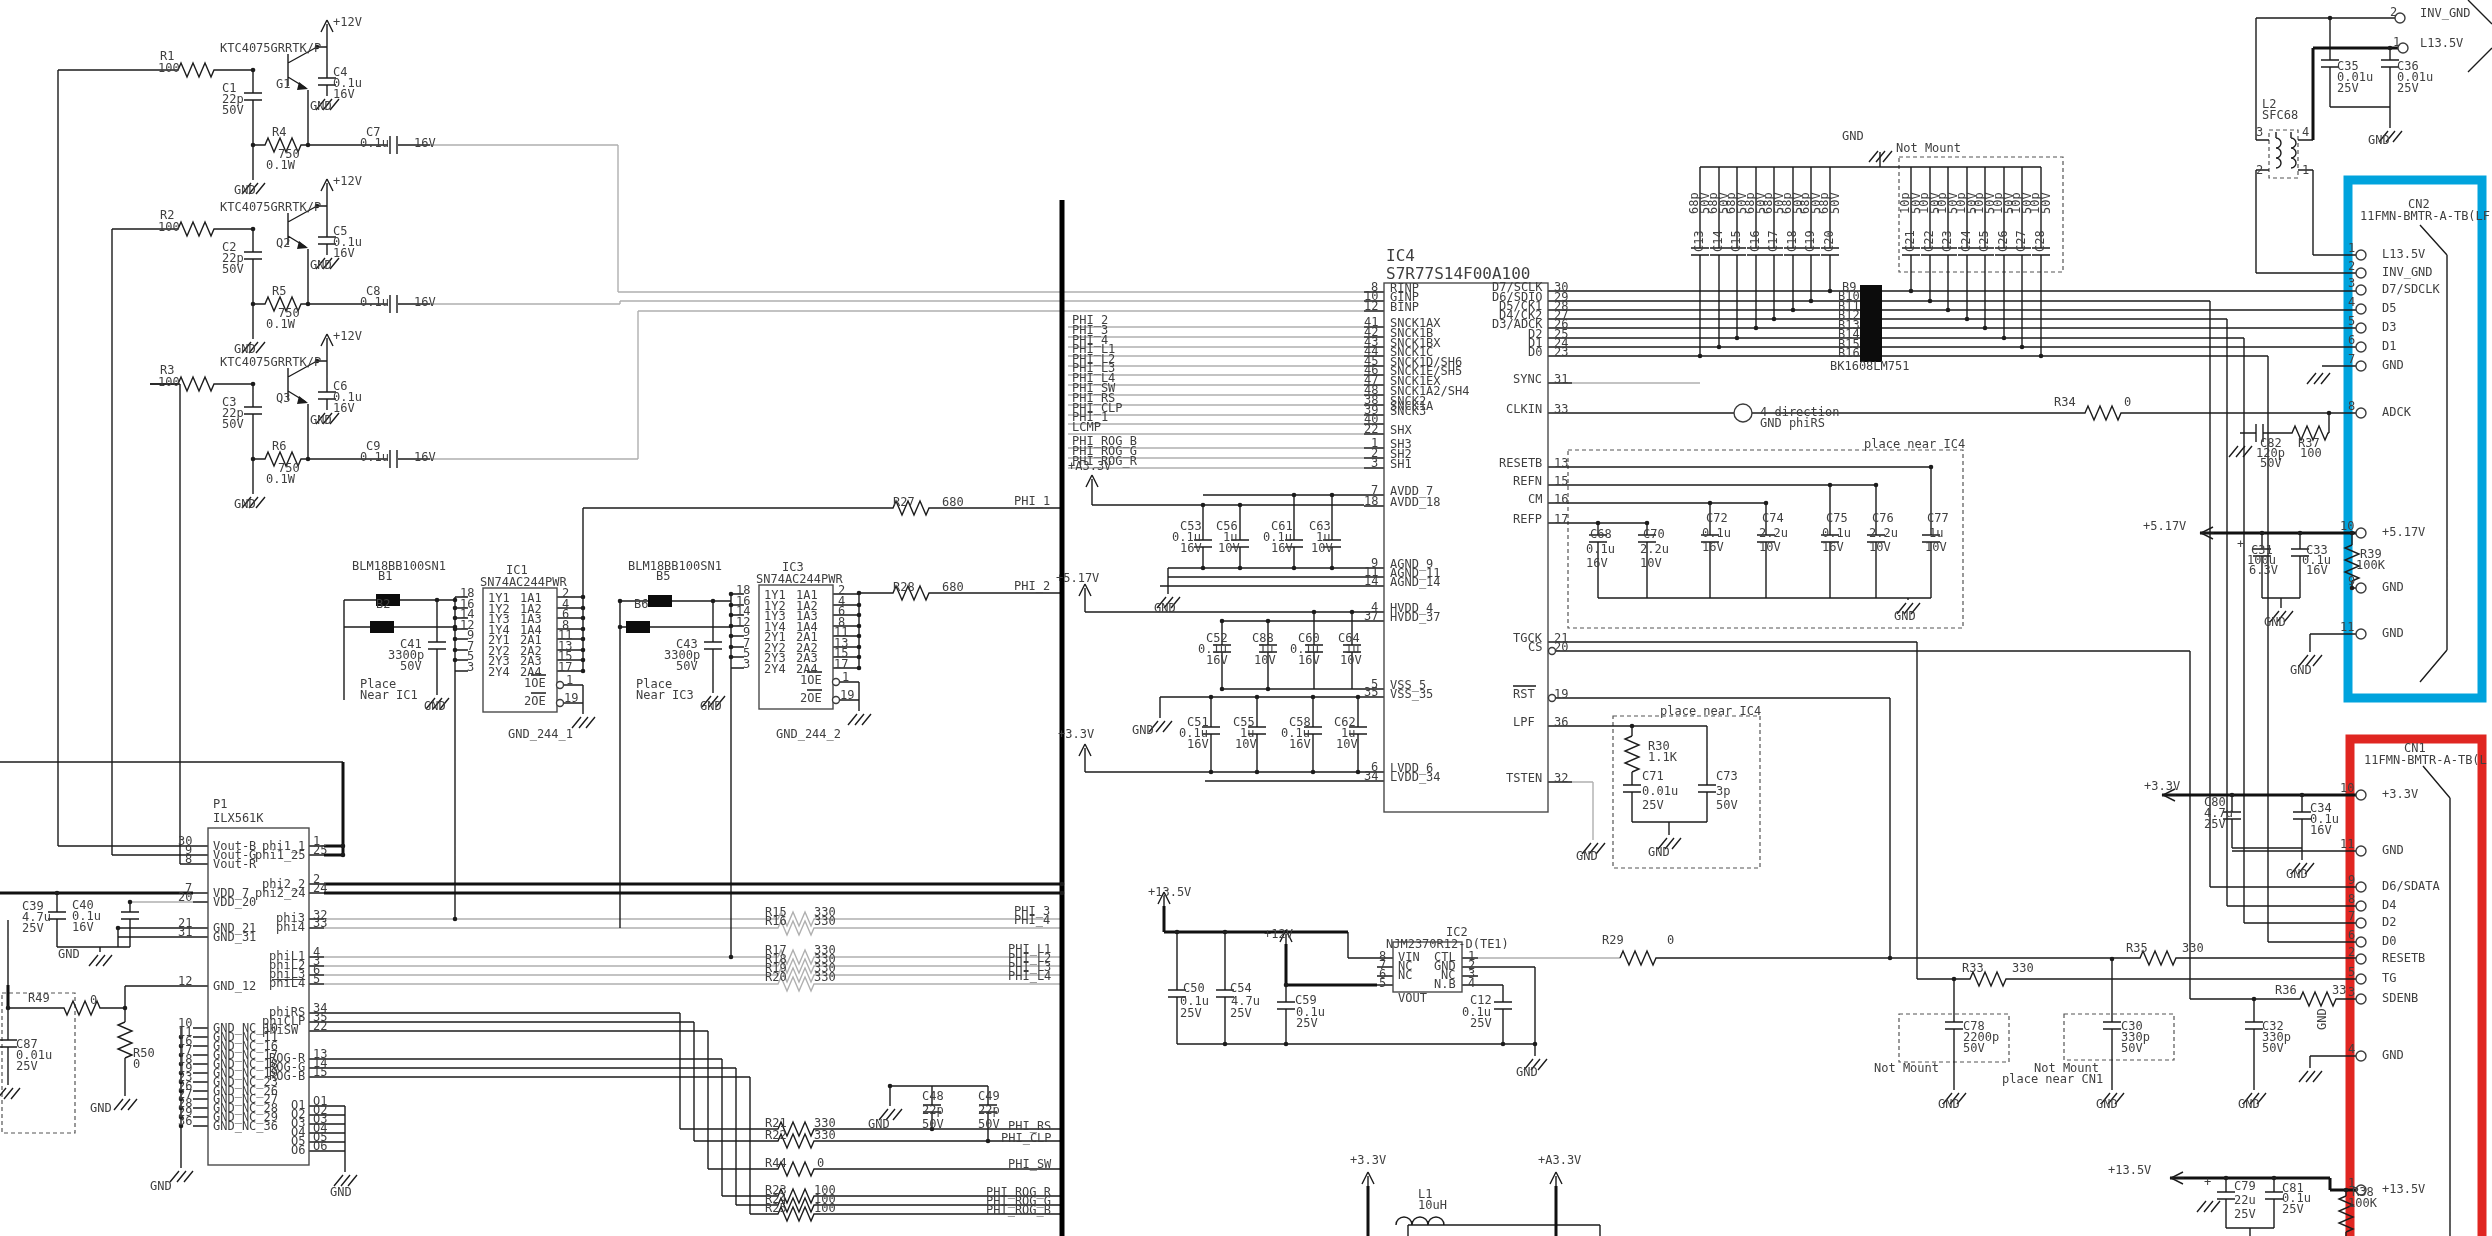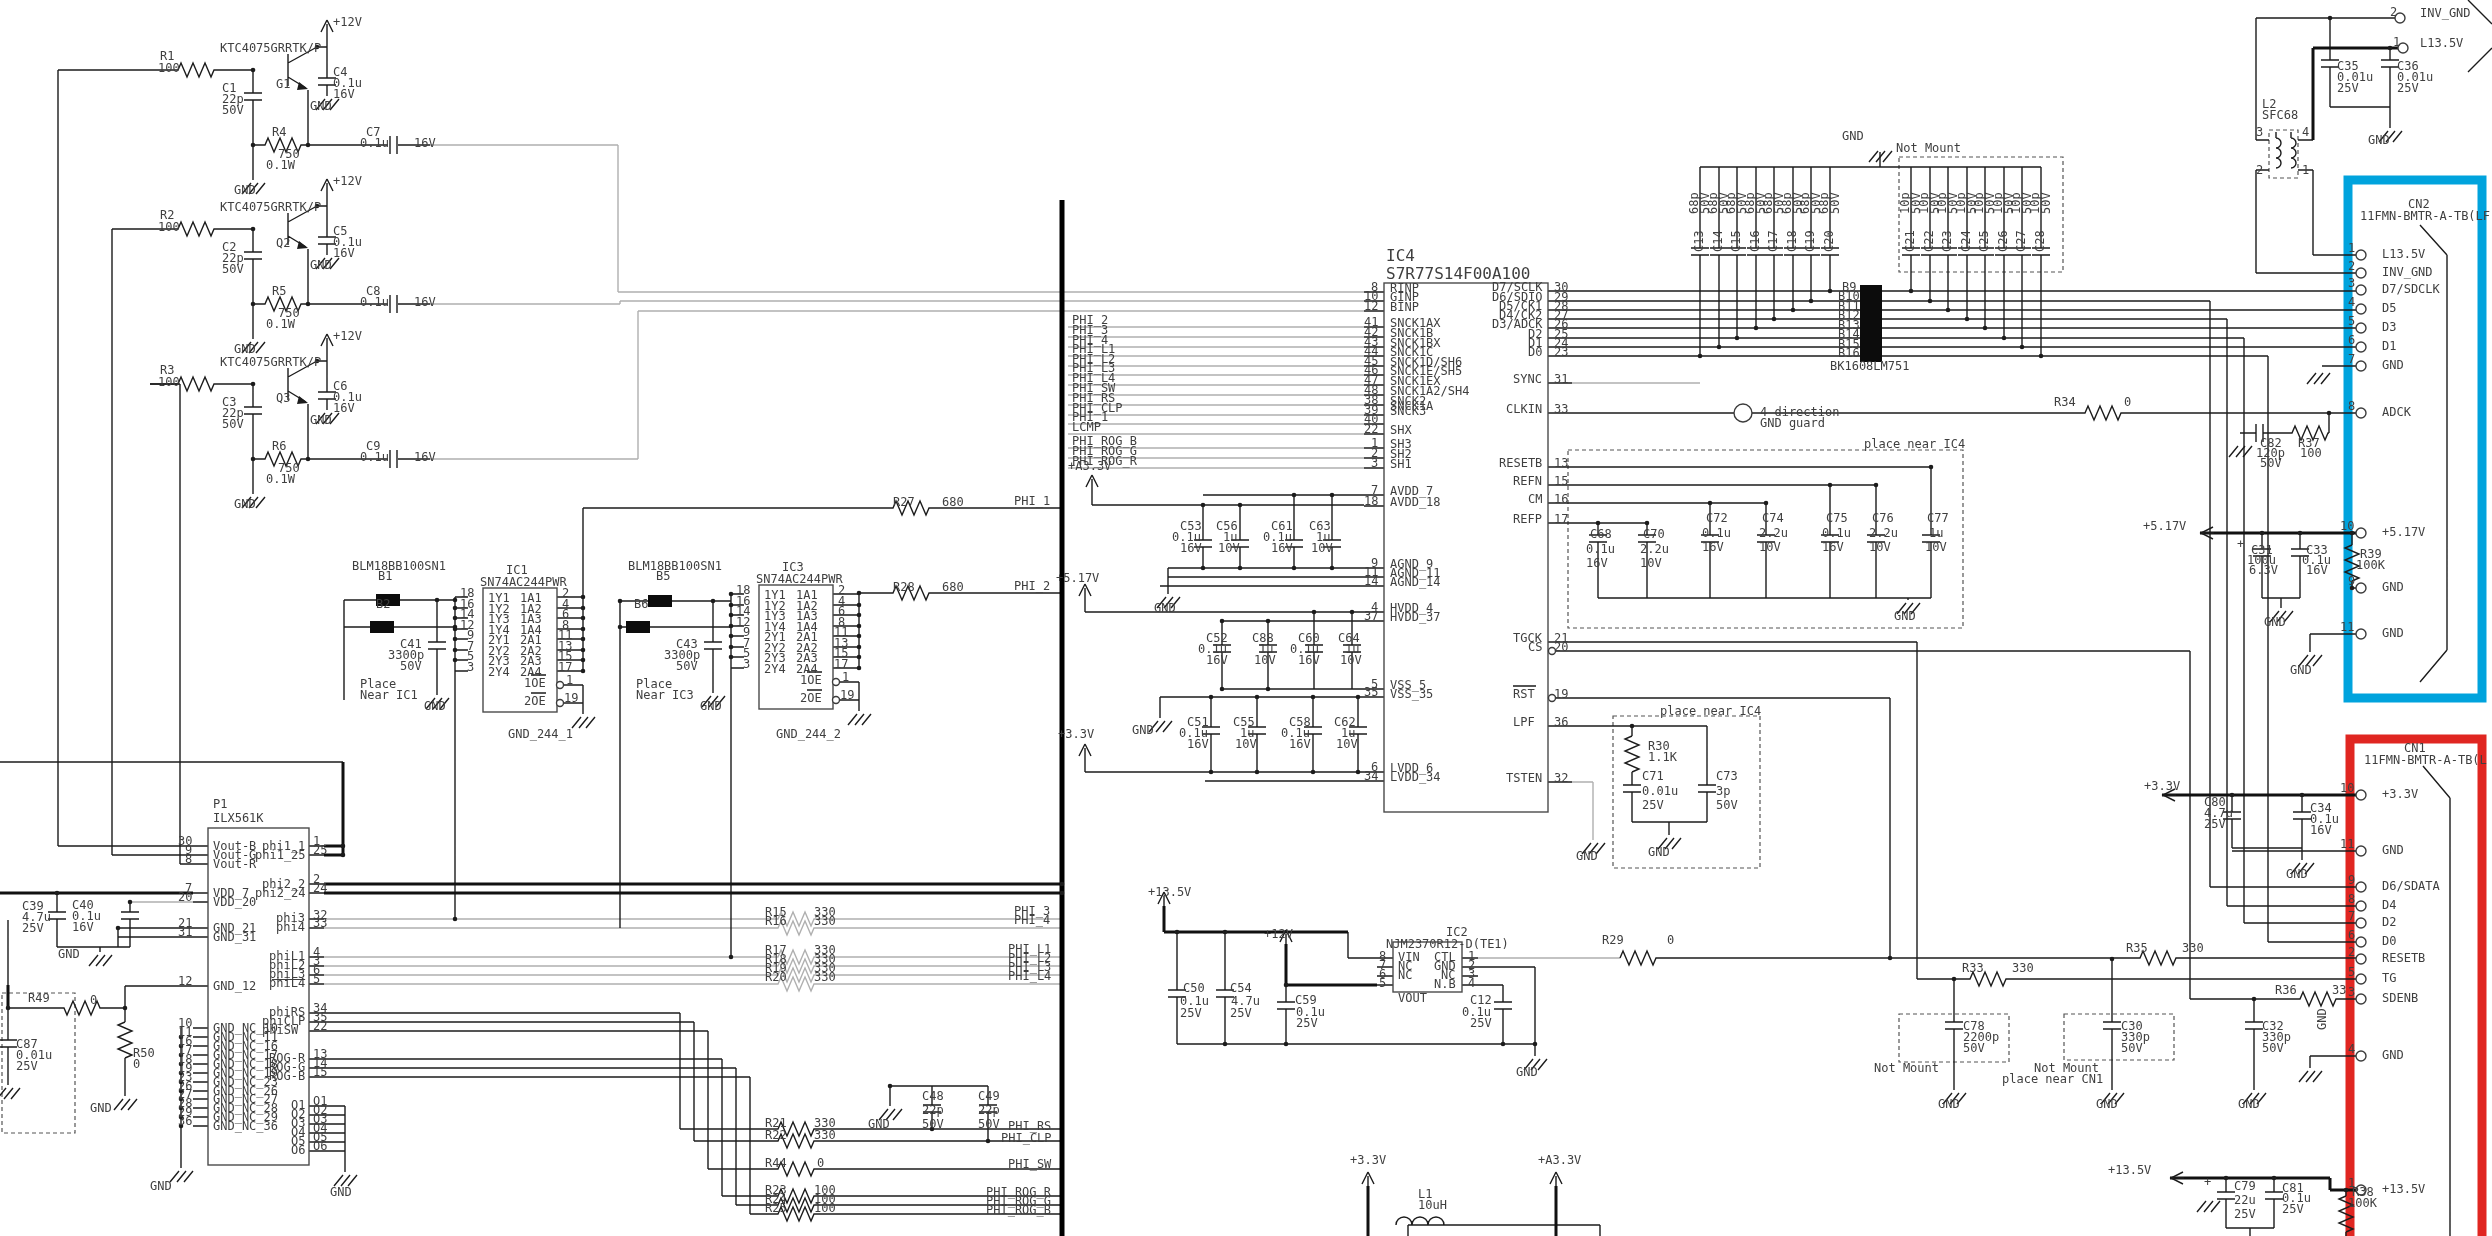--- a/index.html
+++ b/index.html
@@ -903,21 +903,21 @@
       <span class="lb" style="left: 1842px; top: 281px;">B9</span>
       <span class="lb" style="left: 1838px; top: 290px;">B10</span>
       <span class="lb" style="left: 1838px; top: 300px;">B11</span>
       <span class="lb" style="left: 1838px; top: 309px;">B12</span>
       <span class="lb" style="left: 1838px; top: 319px;">B13</span>
       <span class="lb" style="left: 1838px; top: 328px;">B14</span>
       <span class="lb" style="left: 1838px; top: 338px;">B15</span>
       <span class="lb" style="left: 1838px; top: 347px;">B16</span>
       <span class="lb" style="left: 1830px; top: 360px;">BK1608LM751</span>
       <span class="lb" style="left: 1760px; top: 406px;">4 direction</span>
-      <span class="lb" style="left: 1760px; top: 417px;">GND guard</span>
+      <span class="lb" style="left: 1760px; top: 417px;">GND phiRS</span>
       <span class="lb" style="left: 1864px; top: 438px;">place near IC4</span>
       <span class="lb" style="left: 1590px; top: 528px;">C68</span>
       <span class="lb" style="left: 1586px; top: 543px;">0.1u</span>
       <span class="lb" style="left: 1586px; top: 557px;">16V</span>
       <span class="lb" style="left: 1643px; top: 528px;">C70</span>
       <span class="lb" style="left: 1640px; top: 543px;">2.2u</span>
       <span class="lb" style="left: 1640px; top: 557px;">10V</span>
       <span class="lb" style="left: 1706px; top: 512px;">C72</span>
       <span class="lb" style="left: 1702px; top: 527px;">0.1u</span>
       <span class="lb" style="left: 1702px; top: 541px;">16V</span>

